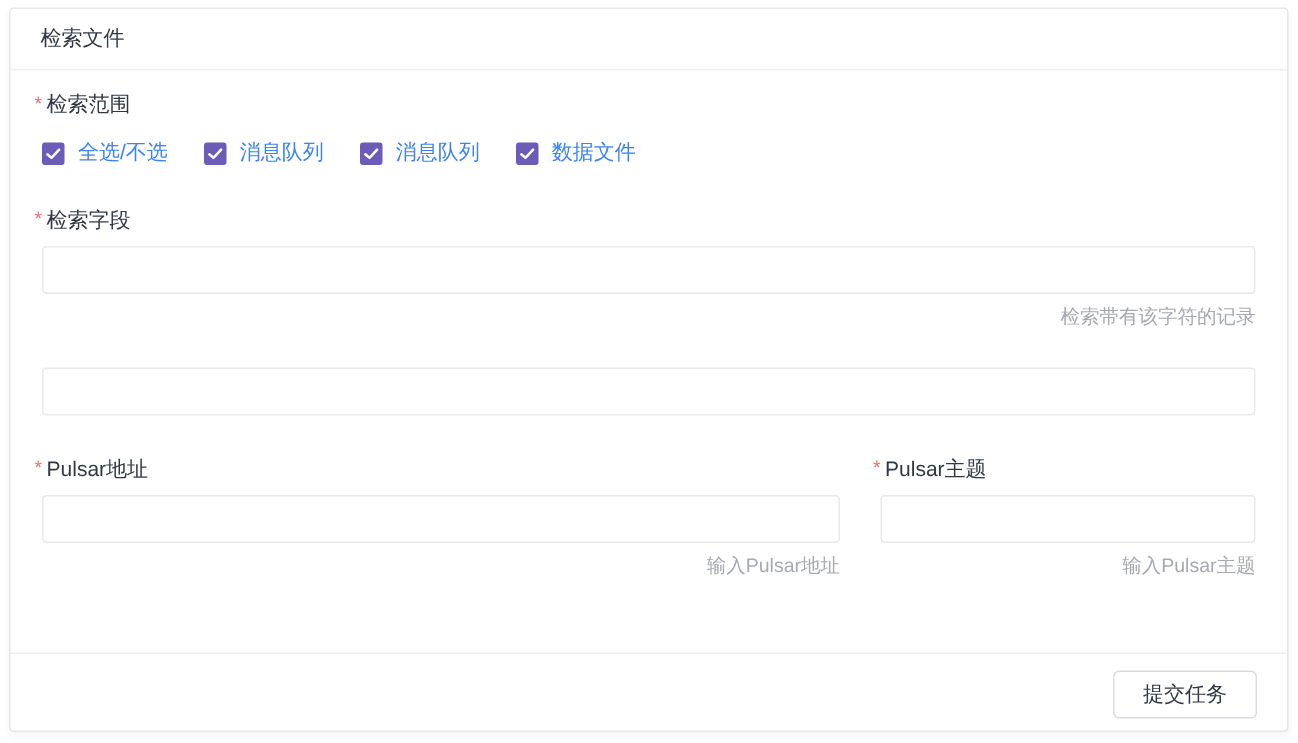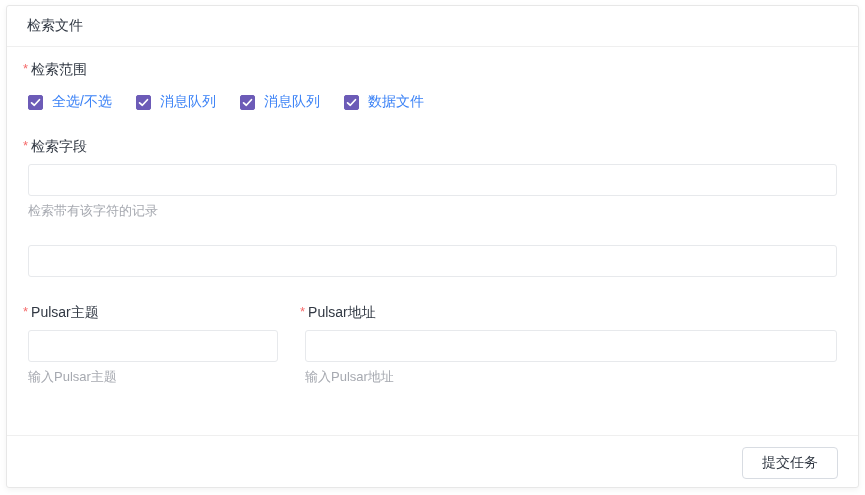--- a/index.html
+++ b/index.html
@@ -86,20 +86,21 @@
     outline: none;
     margin-left: 5px;
     width: calc(100% - 5px);
   }
   .helper {
     margin-top: 7px;
     padding-left: 5px;
     font-size: 13px;
     color: #a6a9b0;
     line-height: 15px;
+    text-align: right;
   }
   .form-row {
     display: flex;
     gap: 22px;
   }
   .col-topic { width: 255px; flex: none; }
   .col-addr { flex: 1; }
   .card-footer {
     border-top: 1px solid #efefef;
     padding: 11px 20px 8px 20px;
@@ -174,34 +175,34 @@
       </div>
       <input class="text-input" type="text" value="" style="">
       <div class="helper">检索带有该字符的记录</div>
     </div>
 
     <div class="form-item">
       <input class="text-input" type="text" value="" style="">
     </div>
 
     <div class="form-row">
+      <div class="form-item col-addr">
+        <div class="form-label">
+          <span class="req">*</span><span>Pulsar地址</span>
+        </div>
+        <input class="text-input" type="text" value="" style="">
+        <div class="helper">输入Pulsar地址</div>
+      </div>
       <div class="form-item col-topic">
         <div class="form-label">
           <span class="req">*</span><span>Pulsar主题</span>
         </div>
         <input class="text-input" type="text" value="" style="">
         <div class="helper">输入Pulsar主题</div>
       </div>
-      <div class="form-item col-addr">
-        <div class="form-label">
-          <span class="req">*</span><span>Pulsar地址</span>
-        </div>
-        <input class="text-input" type="text" value="" style="">
-        <div class="helper">输入Pulsar地址</div>
-      </div>
     </div>
 
   </div>
 
   <div class="card-footer">
     <button class="submit-btn">提交任务</button>
   </div>
 
 </div>
 

